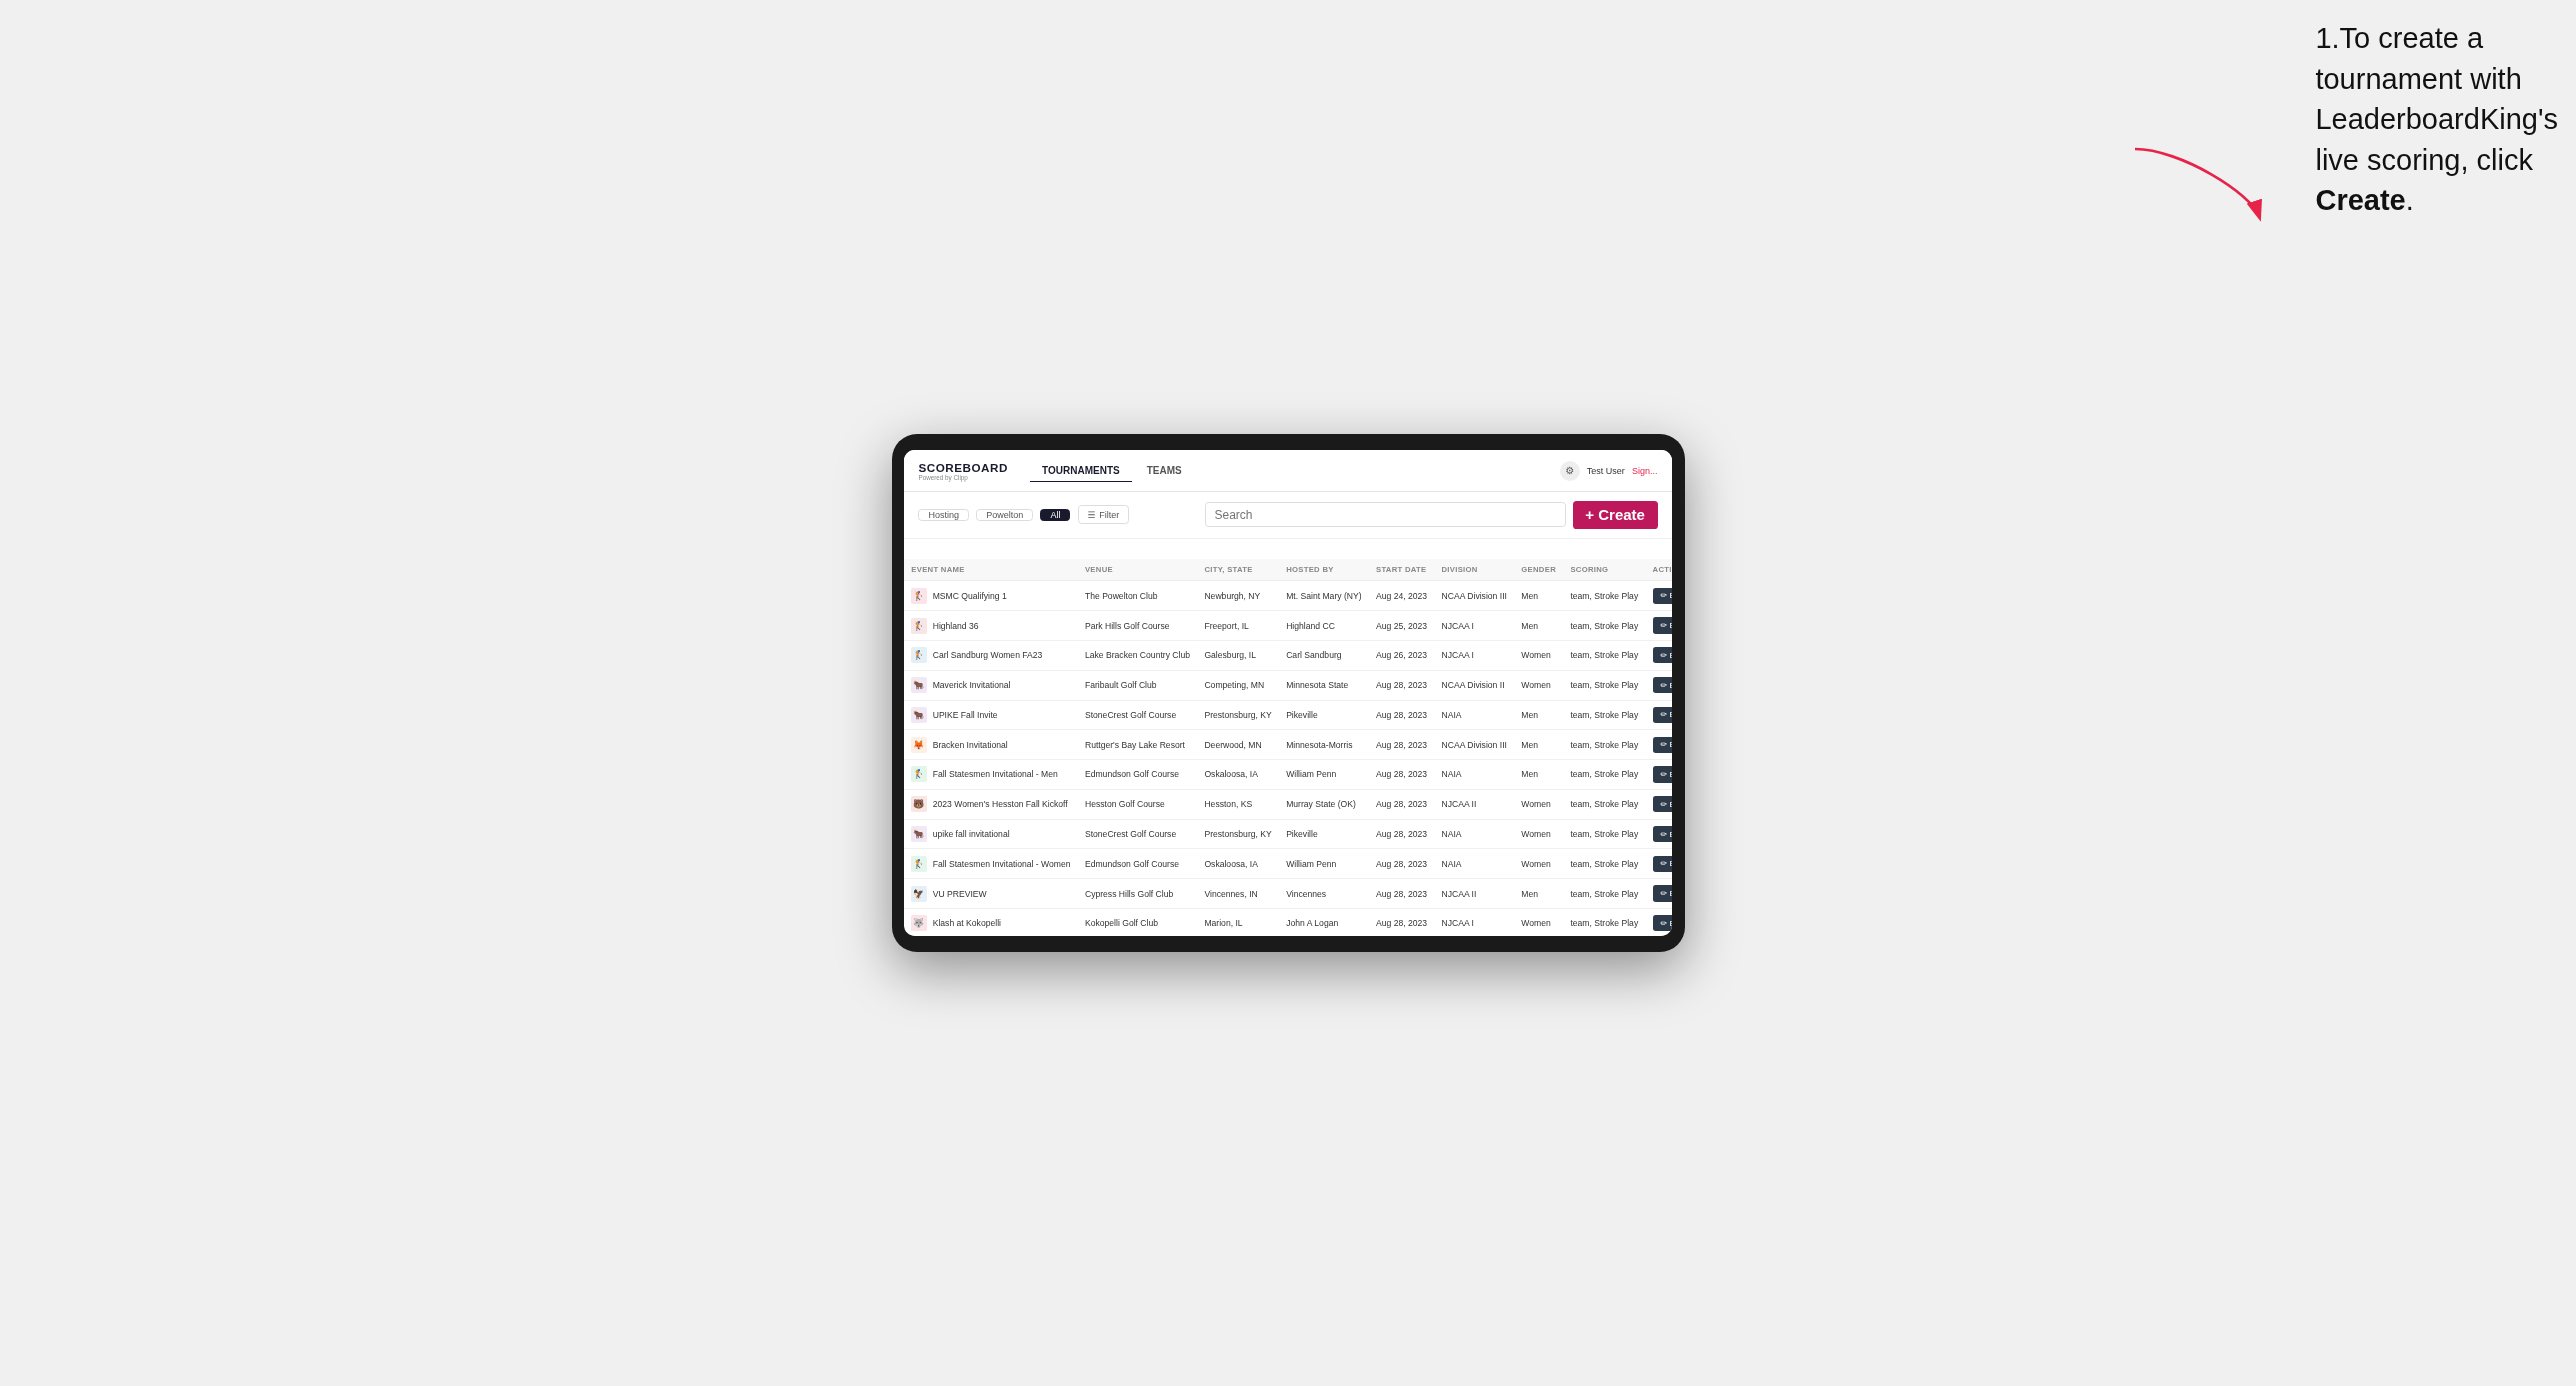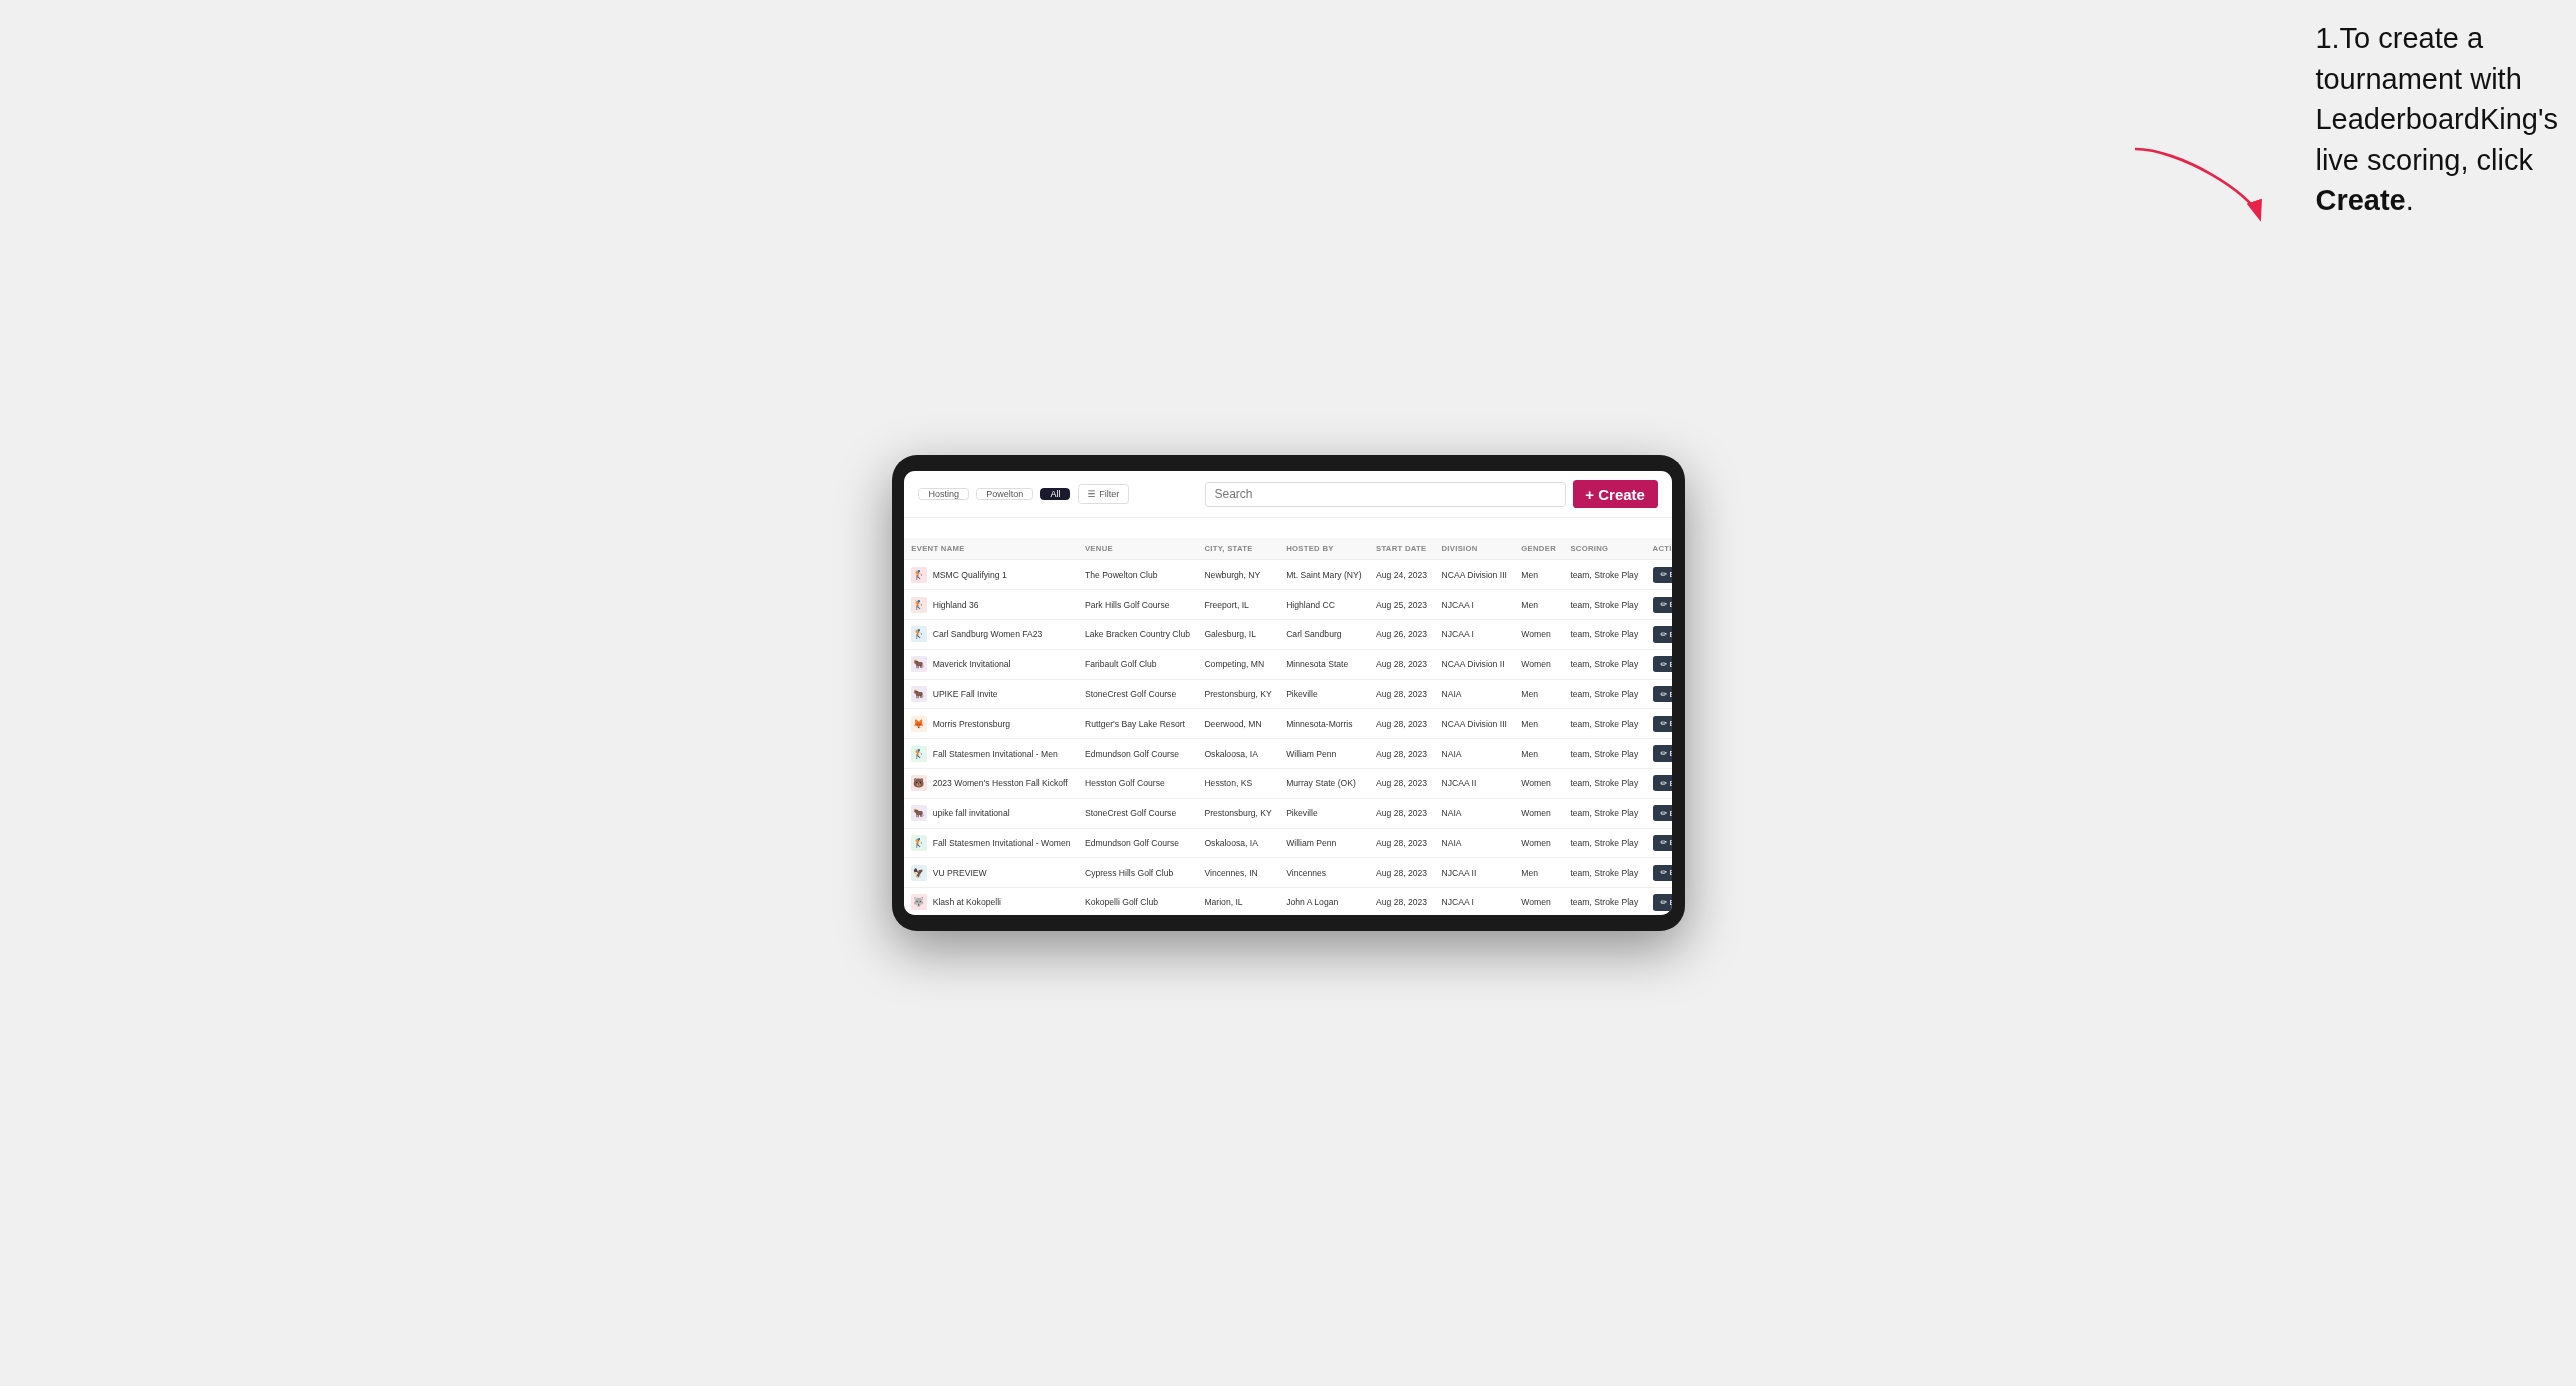--- a/index.html
+++ b/index.html
@@ -269,20 +269,35 @@
     <marker id="arrowhead" markerWidth="8" markerHeight="6" refX="6" refY="3" orient="auto">
       <polygon points="0 0, 8 3, 0 6" fill="#e8234a"></polygon>
     </marker>
   </defs>
   <path d="M 10 10 C 60 10, 140 60, 148 85" stroke="#e8234a" stroke-width="3" fill="none" marker-end="url(#arrowhead)"></path>
 </svg>
 
 <div class="tablet-frame">
   <div class="tablet-screen">
 
+    <div class="app-header">
+      <div class="logo-area">
+        <span class="logo-title">SCOREBOARD</span>
+        <span class="logo-subtitle">Powered by Clipp</span>
+      </div>
+      <nav class="nav-tabs">
+        <a class="nav-tab active">TOURNAMENTS</a>
+        <a class="nav-tab">TEAMS</a>
+      </nav>
+      <div class="header-right">
+        <div class="settings-icon">⚙</div>
+        <span class="user-label">Test User</span>
+        <span class="sign-btn">Sign...</span>
+      </div>
+    </div>
 
     <div class="toolbar">
       <button class="filter-btn">Hosting</button>
       <button class="filter-btn">Powelton</button>
       <button class="filter-btn active">All</button>
       <button class="filter-icon-btn">
         <span>☰</span>
         <span>Filter</span>
       </button>
       <div class="search-box">
@@ -394,21 +409,21 @@
               <td>Men</td>
               <td>team, Stroke Play</td>
               <td>
                 <button class="edit-btn">✏ Edit</button>
               </td>
             </tr>
             <tr>
               <td>
     <div class="event-name-cell">
       <span class="team-icon" style="background: #e67e2220; color: #e67e22;">🦊</span>
-      <span>Morris Prestonsburg</span>
+      <span>Bracken Invitational</span>
     </div>
               </td>
               <td>Ruttger's Bay Lake Resort</td>
               <td>Deerwood, MN</td>
               <td>Minnesota-Morris</td>
               <td>Aug 28, 2023</td>
               <td>NCAA Division III</td>
               <td>Men</td>
               <td>team, Stroke Play</td>
               <td>

